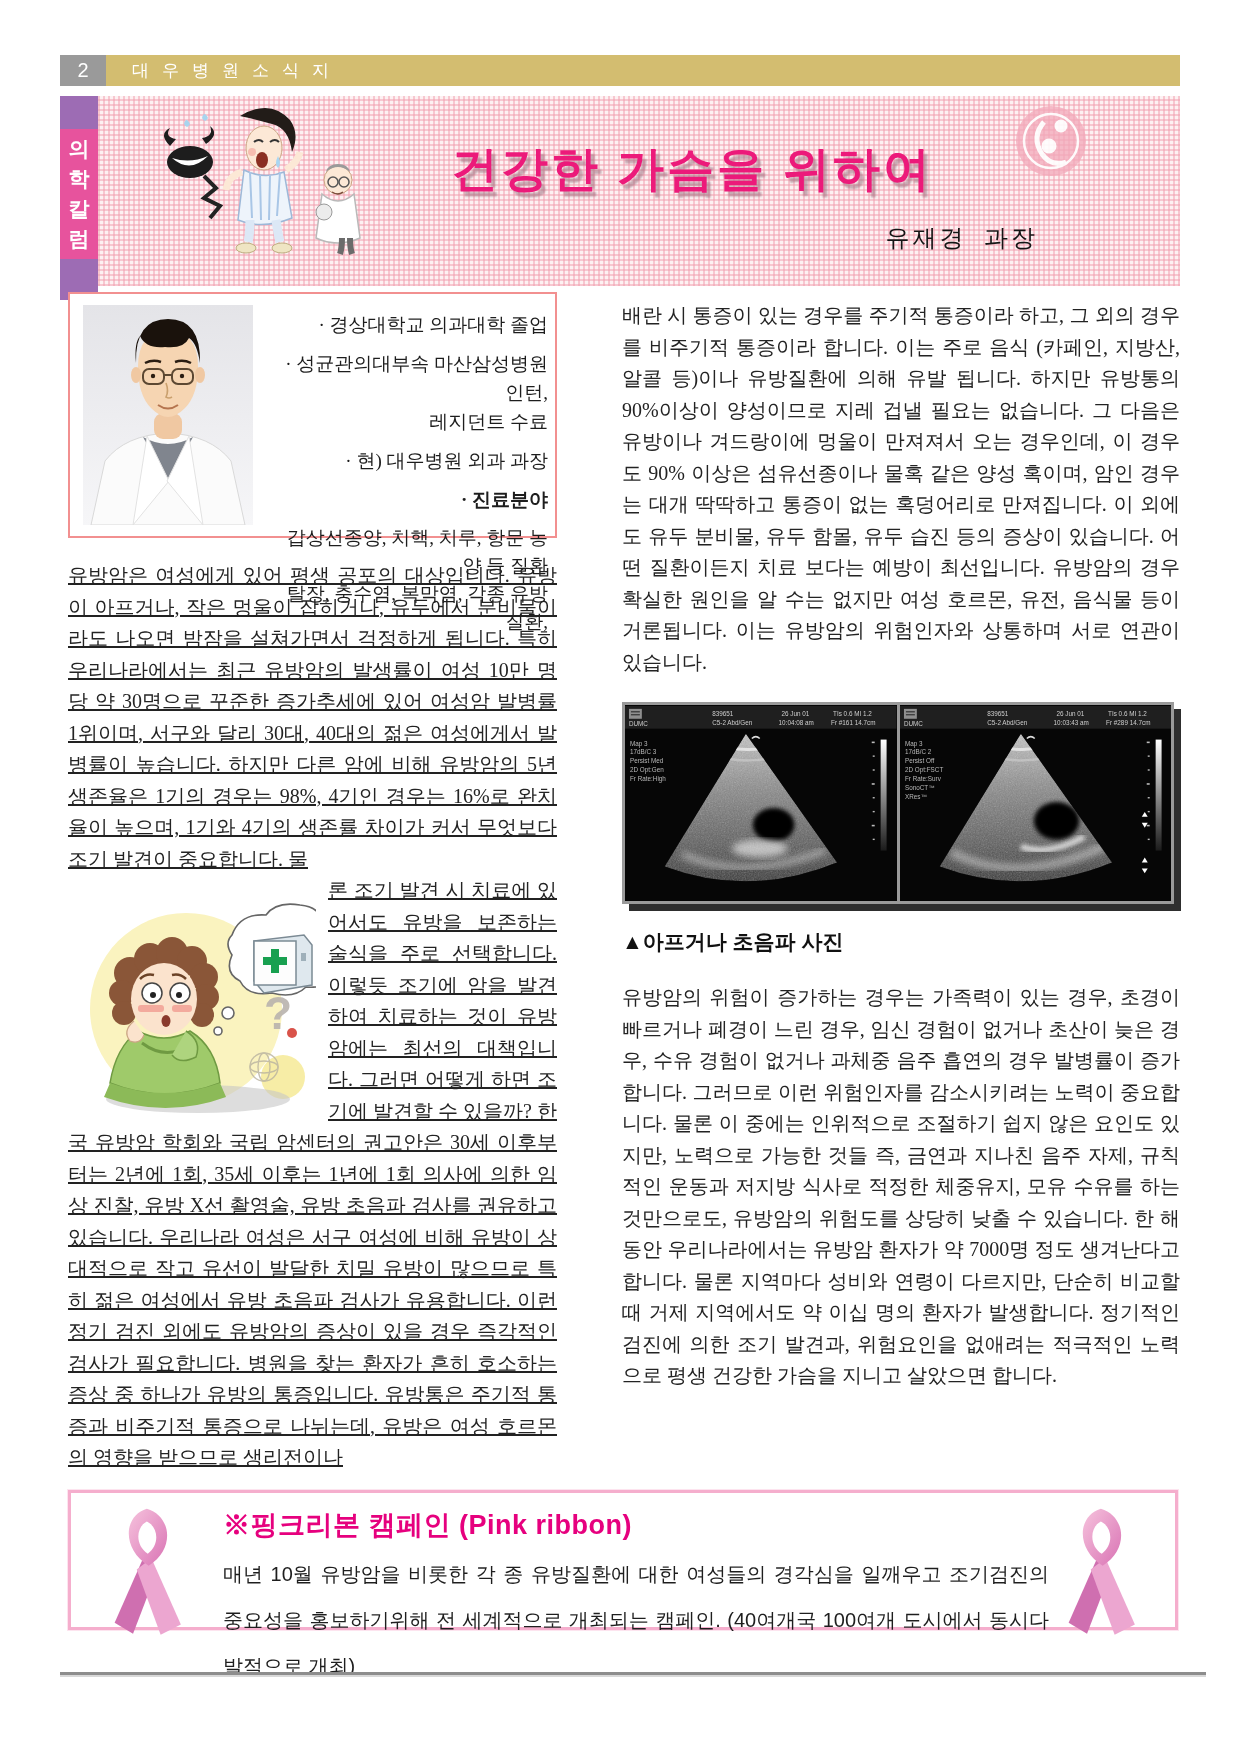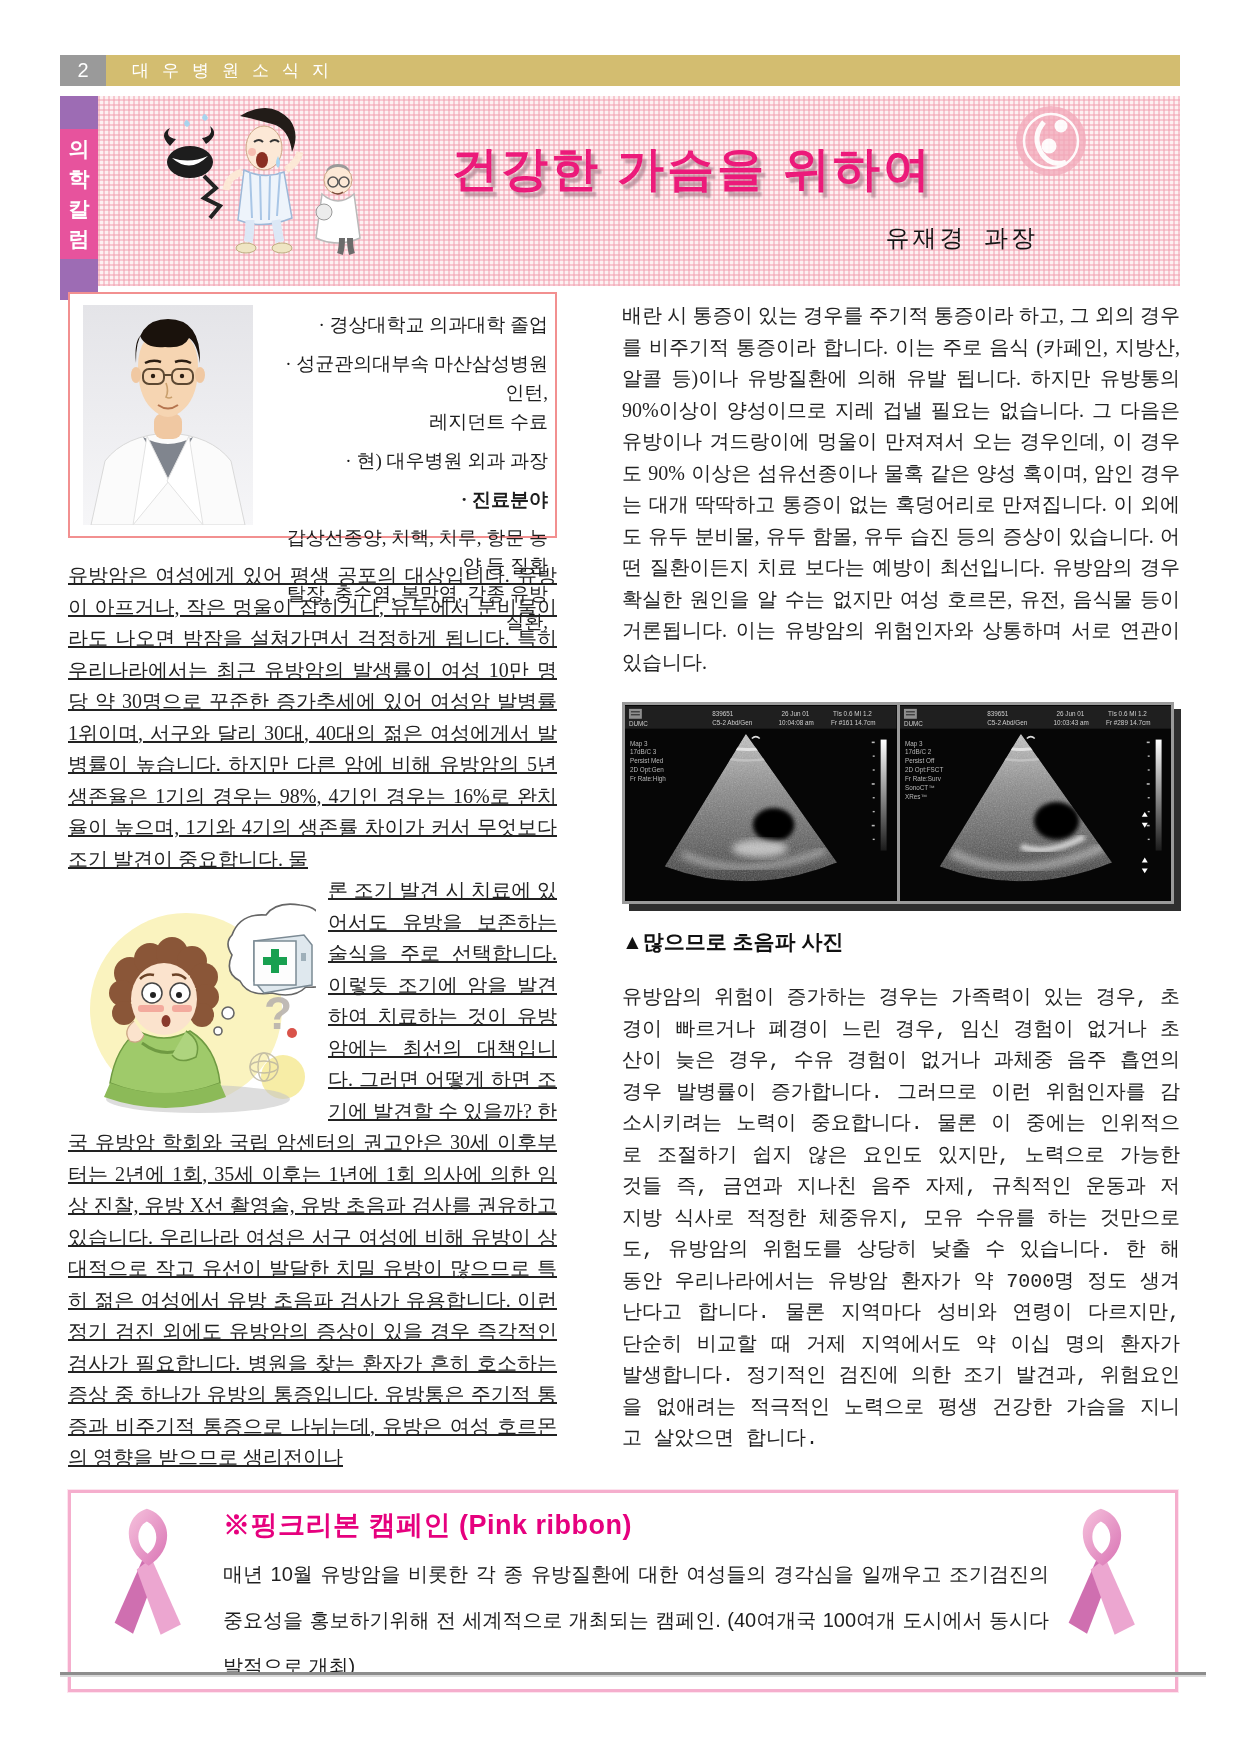--- a/index.html
+++ b/index.html
@@ -51,24 +51,24 @@
   .cartoon-float{float:left;width:248px;height:243px;margin:6px 12px 2px 0;}
   .flow{margin-top:0;}
   .flow::after{content:"";display:block;clear:both;}
 
   
   .us-figure{margin-top:24px;display:flex;gap:3px;background:#9a9a9a;padding:3px;
              box-shadow:7px 7px 0 #2e2e2e;width:552px;box-sizing:border-box;}
   .us-panel{display:block;background:#050505;}
   .fig-caption{margin-top:24px;font-family:"Liberation Sans",sans-serif;font-weight:600;
                font-size:21px;color:#111;}
-  .col-right .para.second{margin-top:26px;font-family:Liberation Mono, monospace;}
-
-  
-  .campaign{position:absolute;left:68px;top:1490px;width:1110px;height:202px;border:3px solid #f5aecd;
+  .col-right .para.second{margin-top:26px;}
+
+  
+  .campaign{position:absolute;left:68px;top:1490px;width:1110px;height:140px;border:3px solid #f5aecd;
             box-sizing:border-box;background:#fff;box-shadow:0 0 0 1px #fde4ef;}
   .ribbon{position:absolute;top:12px;width:108px;height:138px;}
   .ribbon.left{left:20px;}
   .ribbon.right{right:22px;}
   .campaign-title{position:absolute;left:152px;top:14px;font-family:"Liberation Sans",sans-serif;
       font-weight:800;font-size:27px;color:#e6007e;letter-spacing:0.5px;}
   .campaign-body{position:absolute;left:152px;top:58px;width:826px;
       font-family:"Liberation Sans",sans-serif;font-size:20px;line-height:46px;color:#1e1e1e;
       text-align:justify;}
 
@@ -367,21 +367,21 @@
         <g fill="#fff">
           <path d="M244,112 l3,-5 l3,5 Z"></path>
             <path d="M244,118 l3,5 l3,-5 Z"></path>
           <path d="M244,158 l3,-5 l3,5 Z"></path>
             <path d="M244,164 l3,5 l3,-5 Z"></path>
         </g>
         <path d="M128,33 q4,-4 8,0" stroke="#ddd" stroke-width="1.5" fill="none"></path>
       </svg>
     </div>
 
-    <div class="fig-caption">▲많으므로 초음파 사진</div>
+    <div class="fig-caption">▲아프거나 초음파 사진</div>
     <div class="para second">유방암의 위험이 증가하는 경우는 가족력이 있는 경우, 초경이 빠르거나 폐경이 느린 경우, 임신 경험이 없거나 초산이 늦은 경우, 수유 경험이 없거나 과체중 음주 흡연의 경우 발병률이 증가합니다. 그러므로 이런 위험인자를 감소시키려는 노력이 중요합니다. 물론 이 중에는 인위적으로 조절하기 쉽지 않은 요인도 있지만, 노력으로 가능한 것들 즉, 금연과 지나친 음주 자제, 규칙적인 운동과 저지방 식사로 적정한 체중유지, 모유 수유를 하는 것만으로도, 유방암의 위험도를 상당히 낮출 수 있습니다. 한 해 동안 우리나라에서는 유방암 환자가 약 7000명 정도 생겨난다고 합니다. 물론 지역마다 성비와 연령이 다르지만, 단순히 비교할 때 거제 지역에서도 약 이십 명의 환자가 발생합니다. 정기적인 검진에 의한 조기 발견과, 위험요인을 없애려는 적극적인 노력으로 평생 건강한 가슴을 지니고 살았으면 합니다.</div>
   </div>
 
   <div class="campaign">
     <svg class="ribbon left" viewBox="0 0 110 150">
       <path d="M52,60 L22,128 L42,140 L68,72 Z" fill="#cf6fb0"></path>
       <path d="M62,58 L94,130 L72,141 L46,70 Z" fill="#eca6d0"></path>
       <path d="M57,4 C84,12 88,48 59,66 C30,48 31,12 57,4 Z M57,18 C45,24 44,44 58,53 C71,44 70,24 57,18 Z" fill="url(#rbgrad)" fill-rule="evenodd"></path>
     </svg>
     <div class="campaign-title">※핑크리본 캠페인 (Pink ribbon)</div>

